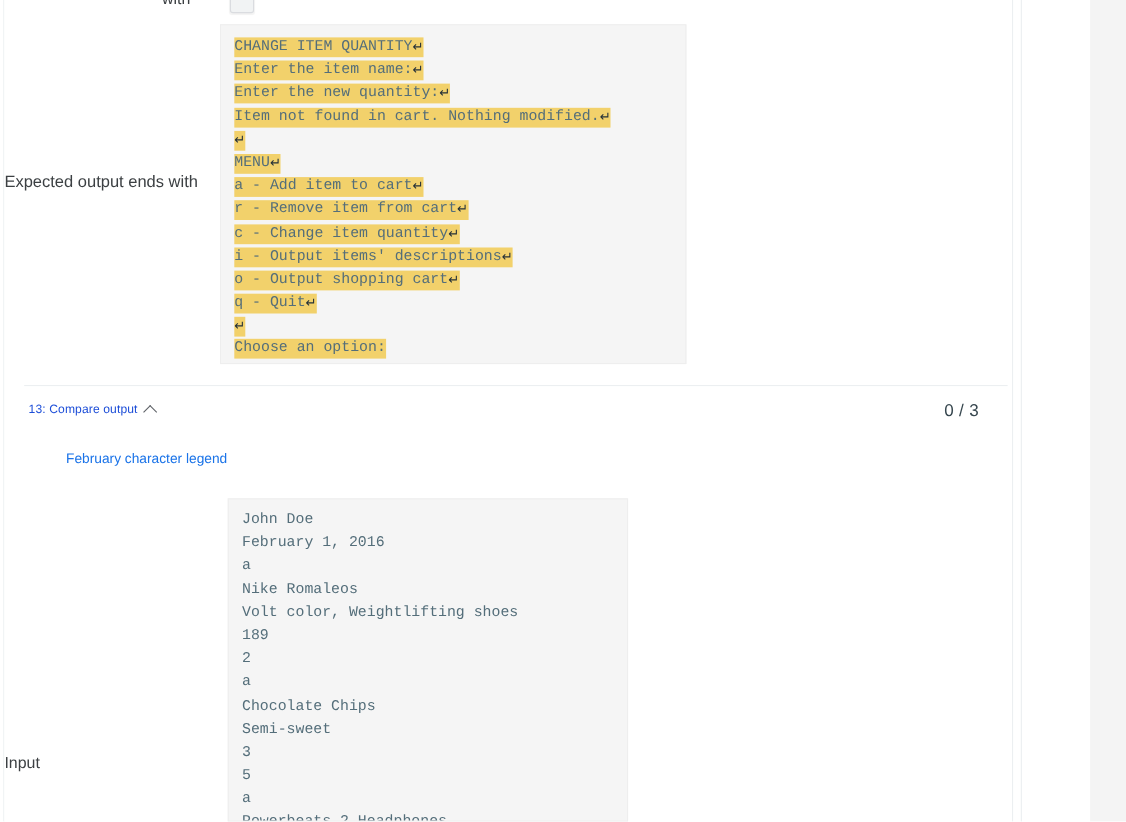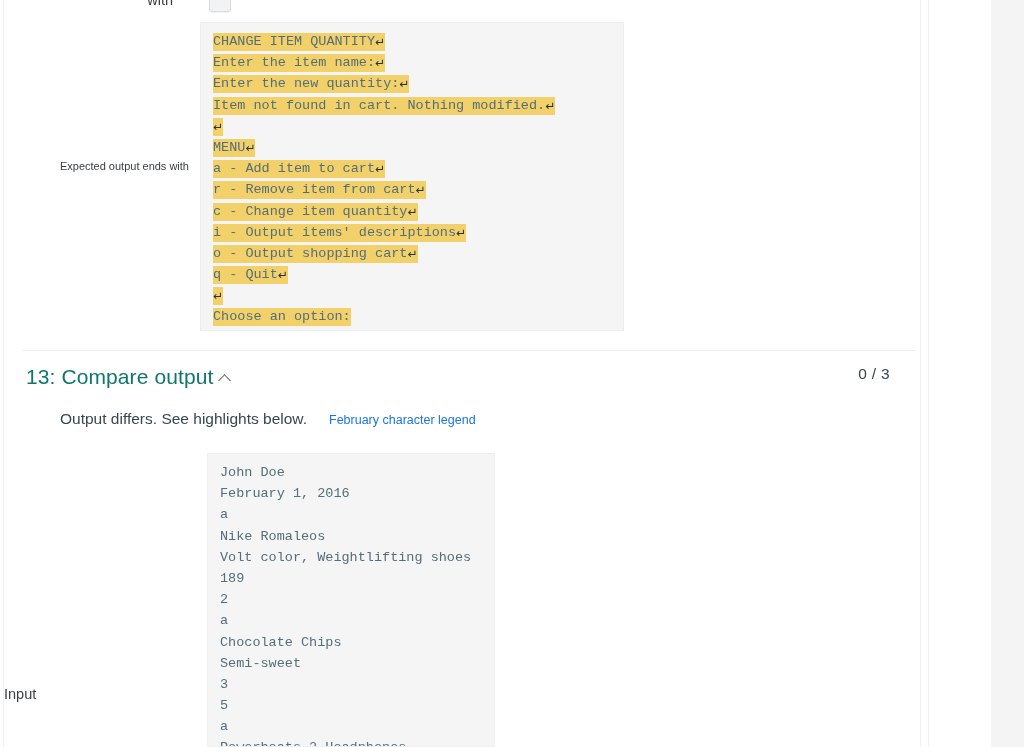--- a/index.html
+++ b/index.html
@@ -122,46 +122,45 @@
     position: absolute;
     left: 196px; top: 22px;
     width: 424px;
     height: 309px;
   }
 
   #expected-label {
     position: absolute;
     left: 0; top: 155px;
     width: 185px;
-    text-align: right;
     padding-right: 0;
     color: #3c4043;
-    font-size: 11px;
+    font-size: 15px;
     line-height: 22px;
   }
 
   
   #divider {
     position: absolute;
     left: 18px; top: 350px;
     width: 894px; height: 1px;
     background: #eceff1;
   }
 
   
   #section-header {
     position: absolute;
     left: 22px; top: 365px;
     display: flex;
     align-items: center;
     gap: 6px;
   }
   #section-title {
-    color: #0f766e;
-    font-size: 21px;
+    color: #1d4ed8;
+    font-size: 11px;
     letter-spacing: .1px;
   }
   .chevron-up {
     display: inline-block;
     width: 13px; height: 13px;
     position: relative;
     top: 1px;
   }
   .chevron-up::before {
     content: "";
@@ -196,21 +195,21 @@
     color: #1a73e8;
     font-size: 12.5px;
     text-decoration: none;
     cursor: pointer;
   }
 
   
   #input-box {
     position: absolute;
     left: 203px; top: 453px;
-    width: 288px;
+    width: 364px;
     height: 294px;
   }
   #input-label {
     position: absolute;
     left: 0; top: 684px;
     width: 185px;
     text-align: left;
     color: #3c4043;
     font-size: 14.5px;
     line-height: 20px;
@@ -244,21 +243,20 @@
 
     <div id="divider"></div>
 
     <div id="section-header">
       <span id="section-title">13: Compare output</span>
       <span class="chevron-up"></span>
     </div>
     <div id="section-score">0 / 3</div>
 
     <div id="result-row">
-      <span id="result-msg">Output differs. See highlights below.</span>
       <a id="legend-link">February character legend</a>
     </div>
 
     <div id="input-label">Input</div>
     <div id="input-box" class="code-box"><div class="code-line">John Doe</div><div class="code-line">February 1, 2016</div><div class="code-line">a</div><div class="code-line">Nike Romaleos</div><div class="code-line">Volt color, Weightlifting shoes</div><div class="code-line">189</div><div class="code-line">2</div><div class="code-line">a</div><div class="code-line">Chocolate Chips</div><div class="code-line">Semi-sweet</div><div class="code-line">3</div><div class="code-line">5</div><div class="code-line">a</div><div class="code-line">Powerbeats 2 Headphones</div></div>
 
   </div>
 </div>
 
 </body></html>

